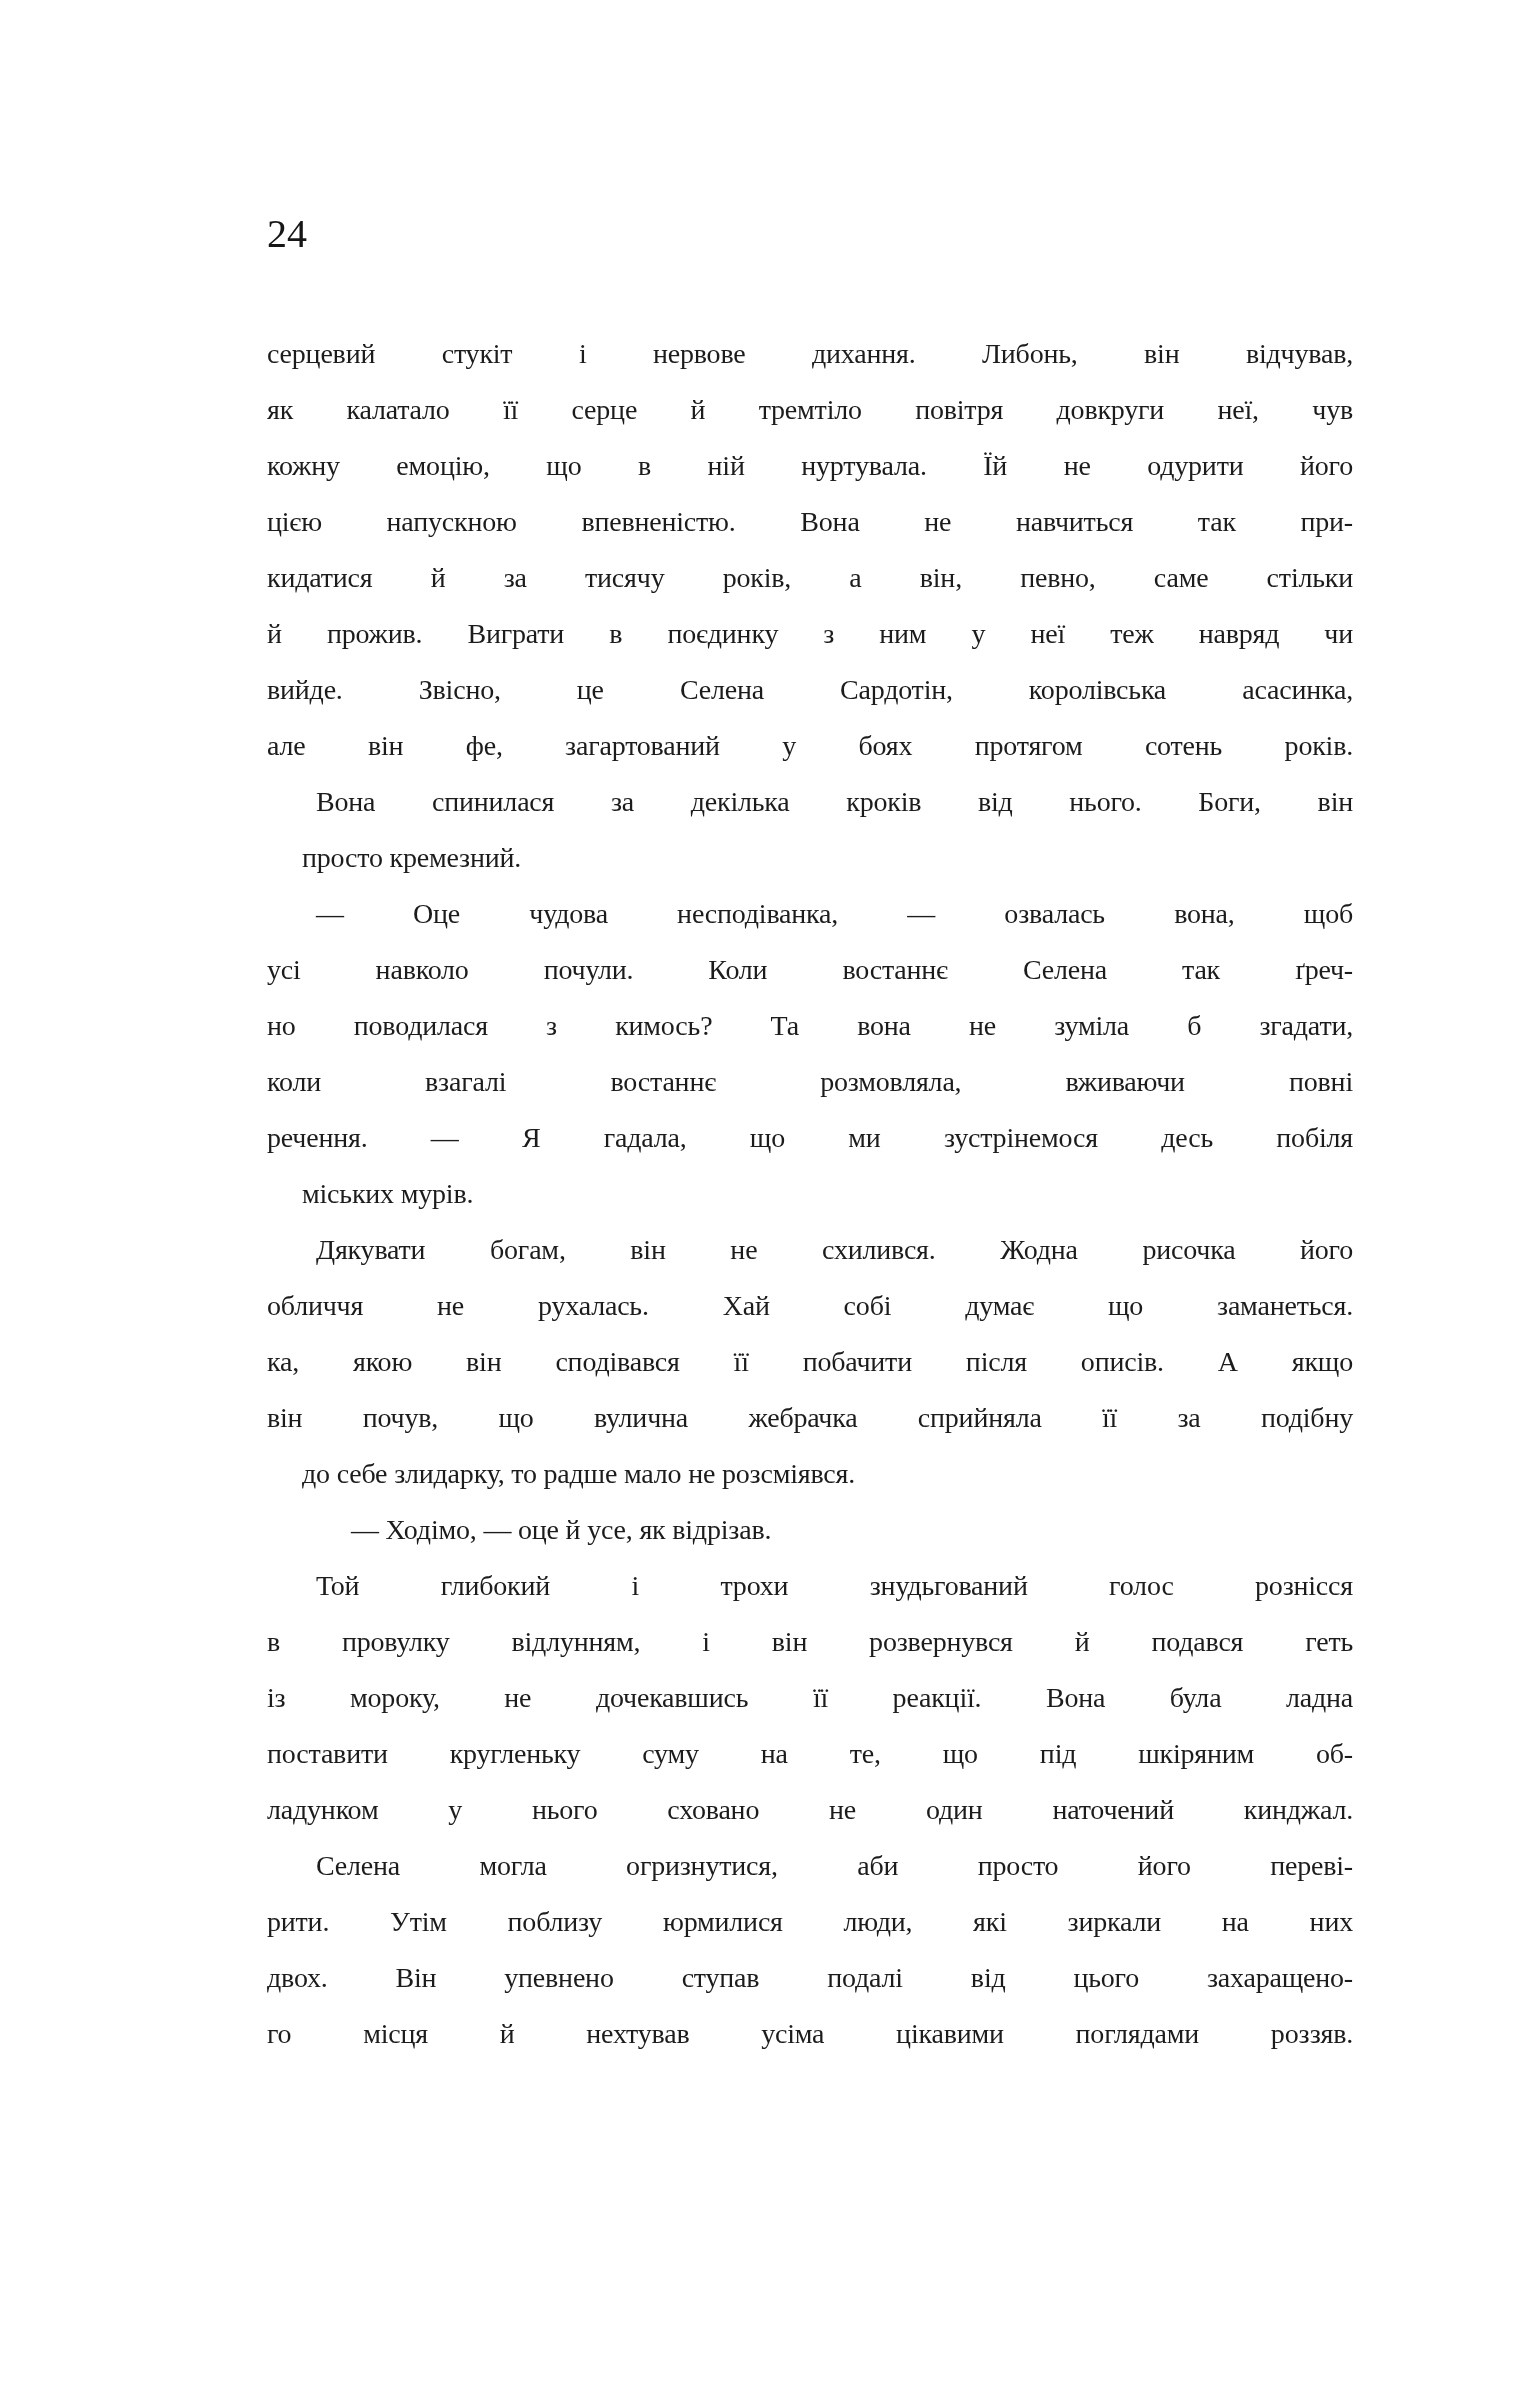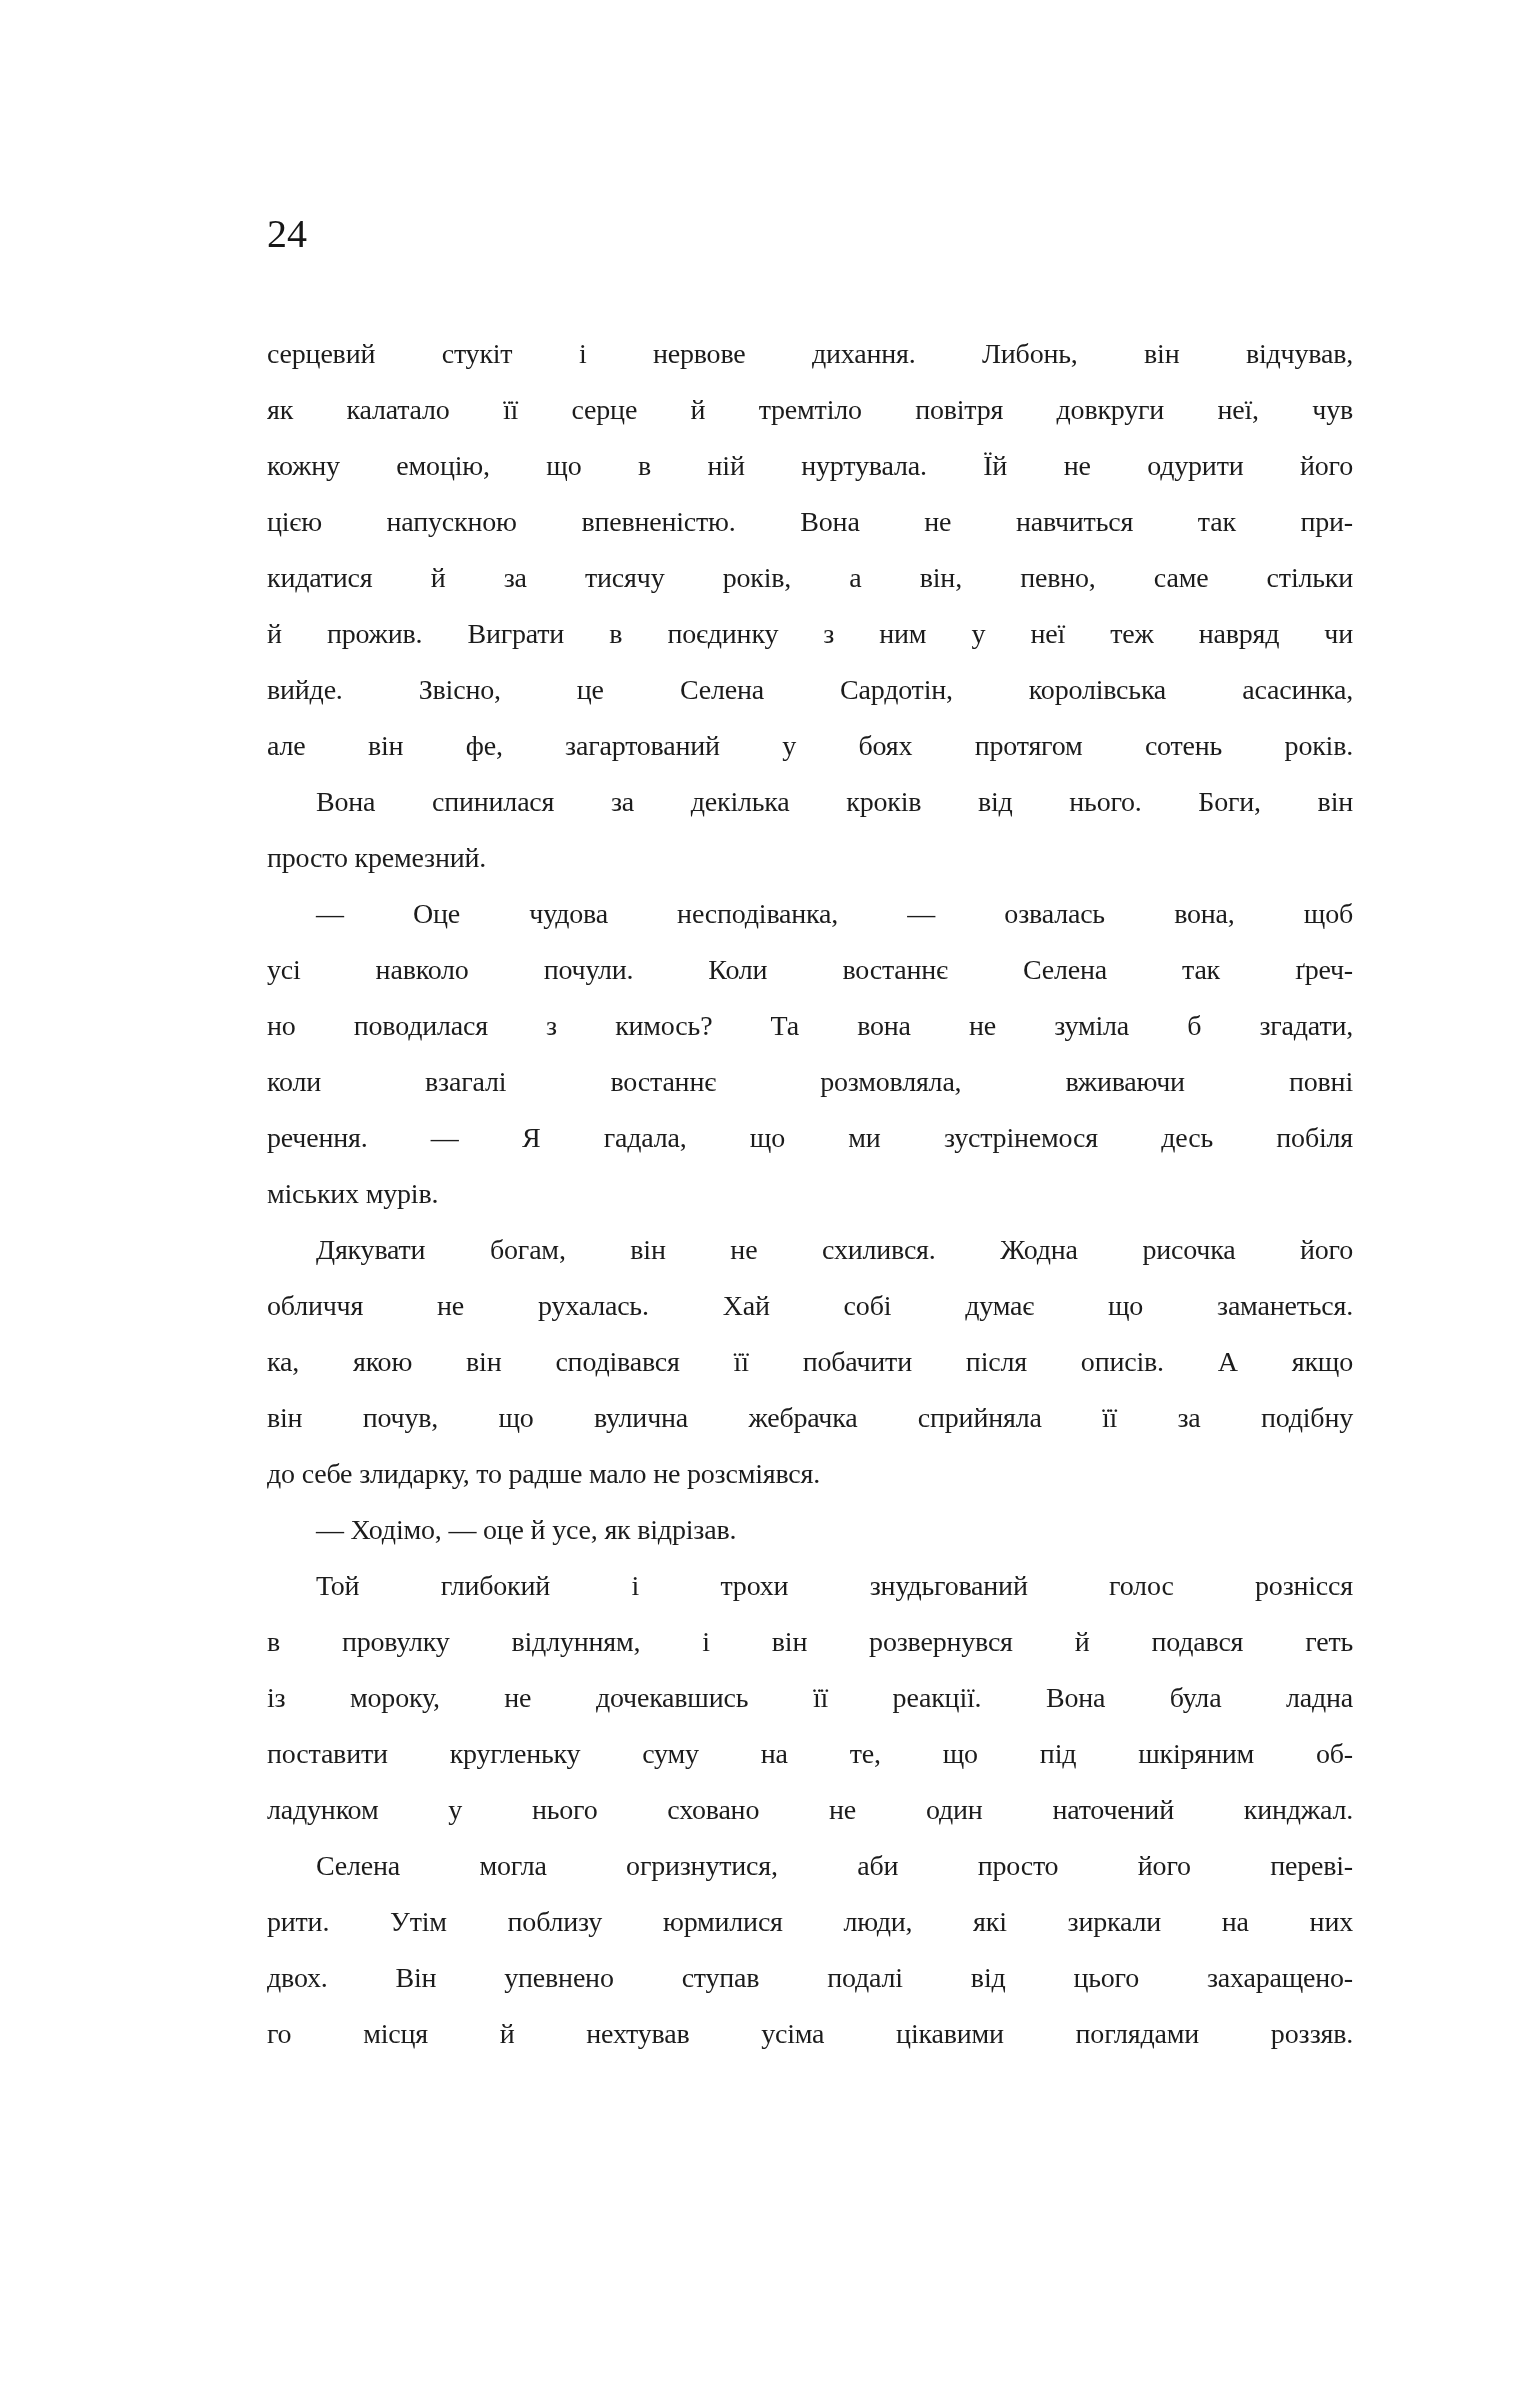--- a/index.html
+++ b/index.html
@@ -36,20 +36,21 @@
   }
   .line {
     text-align: justify;
     text-align-last: justify;
     height: 56px;
     overflow: visible;
   }
   .line.short {
     text-align: right;
     text-align-last: left;
+    margin-left: 35px;
   }
   .line.indent {
     padding-left: 49px;
   }
 </style>
 </head>
 <body>
 
 <div class="page">
   <div class="page-number">24</div>

